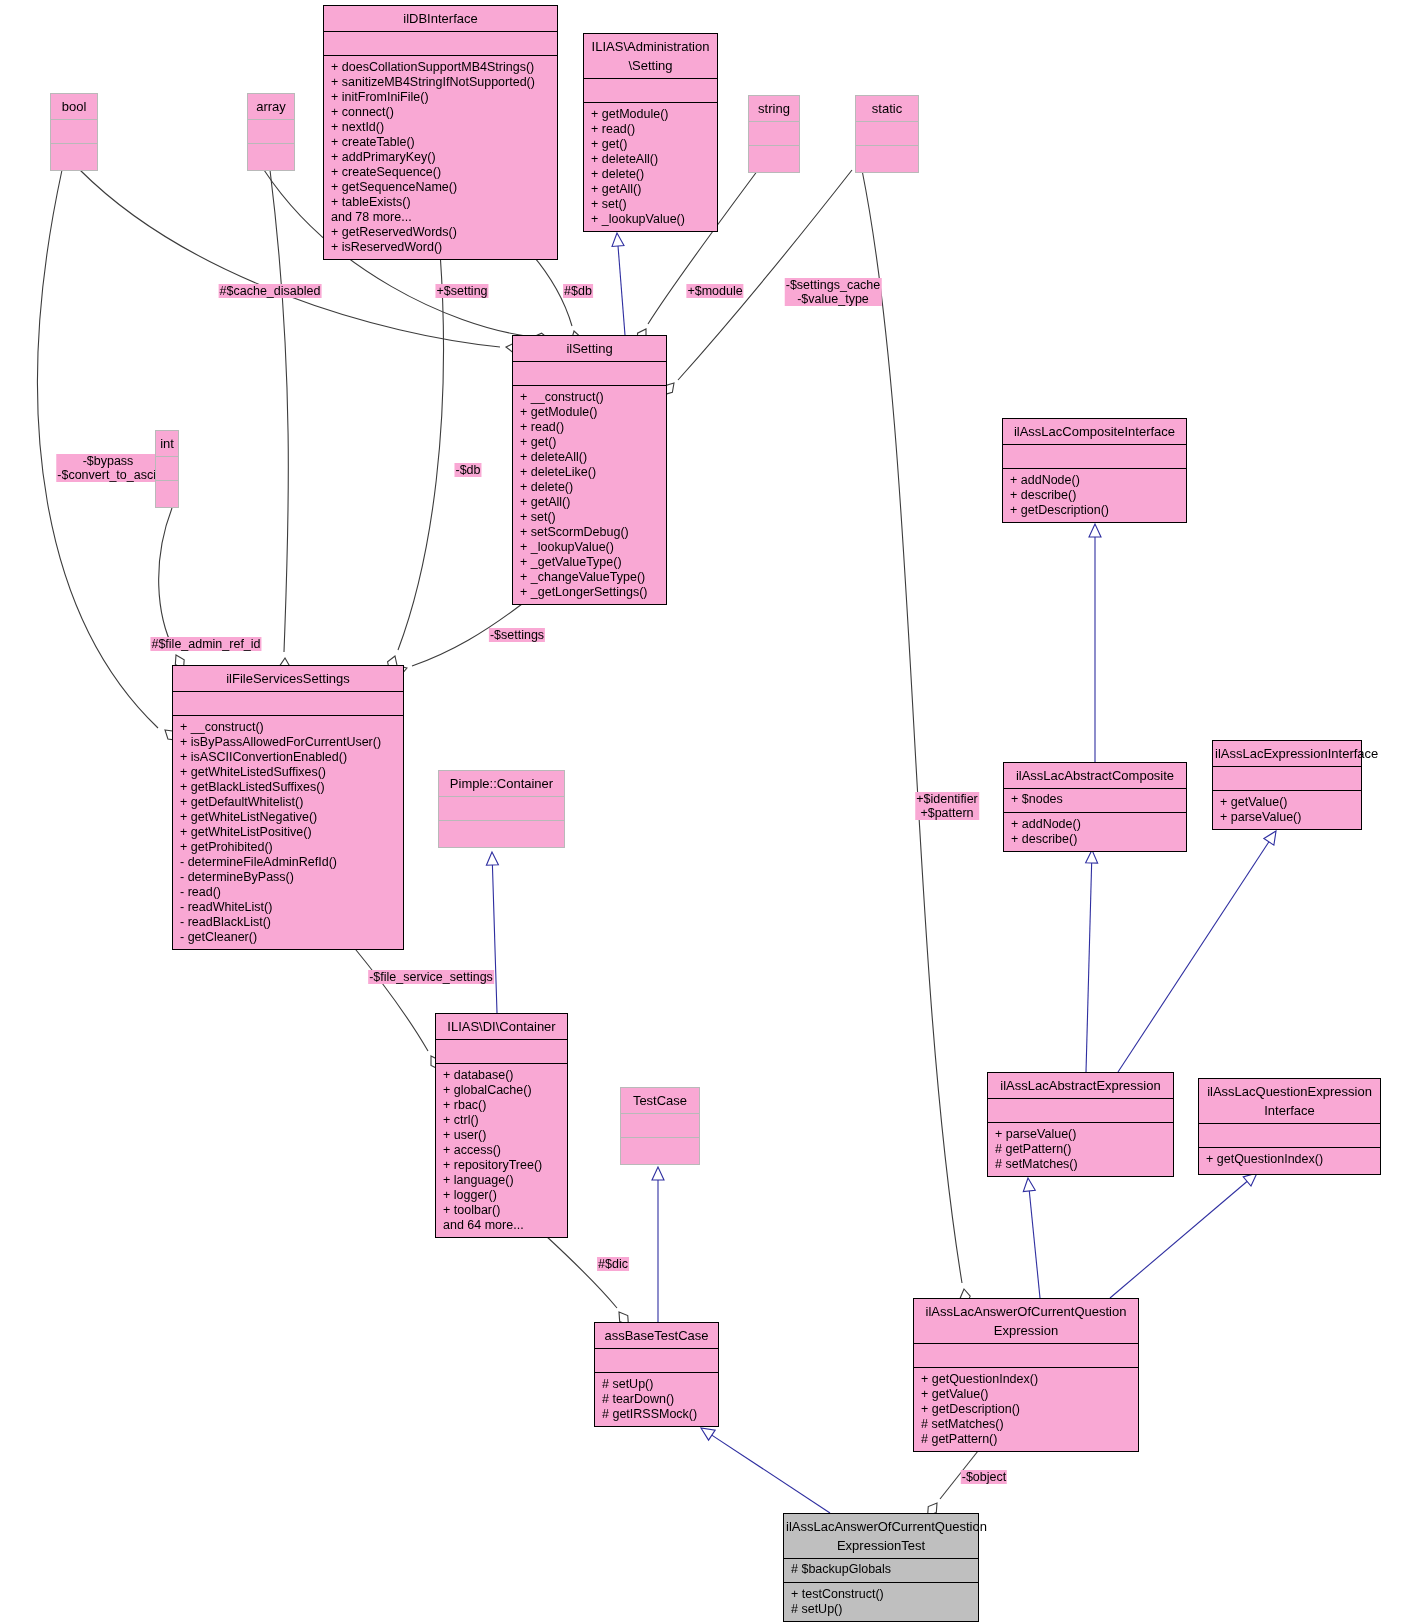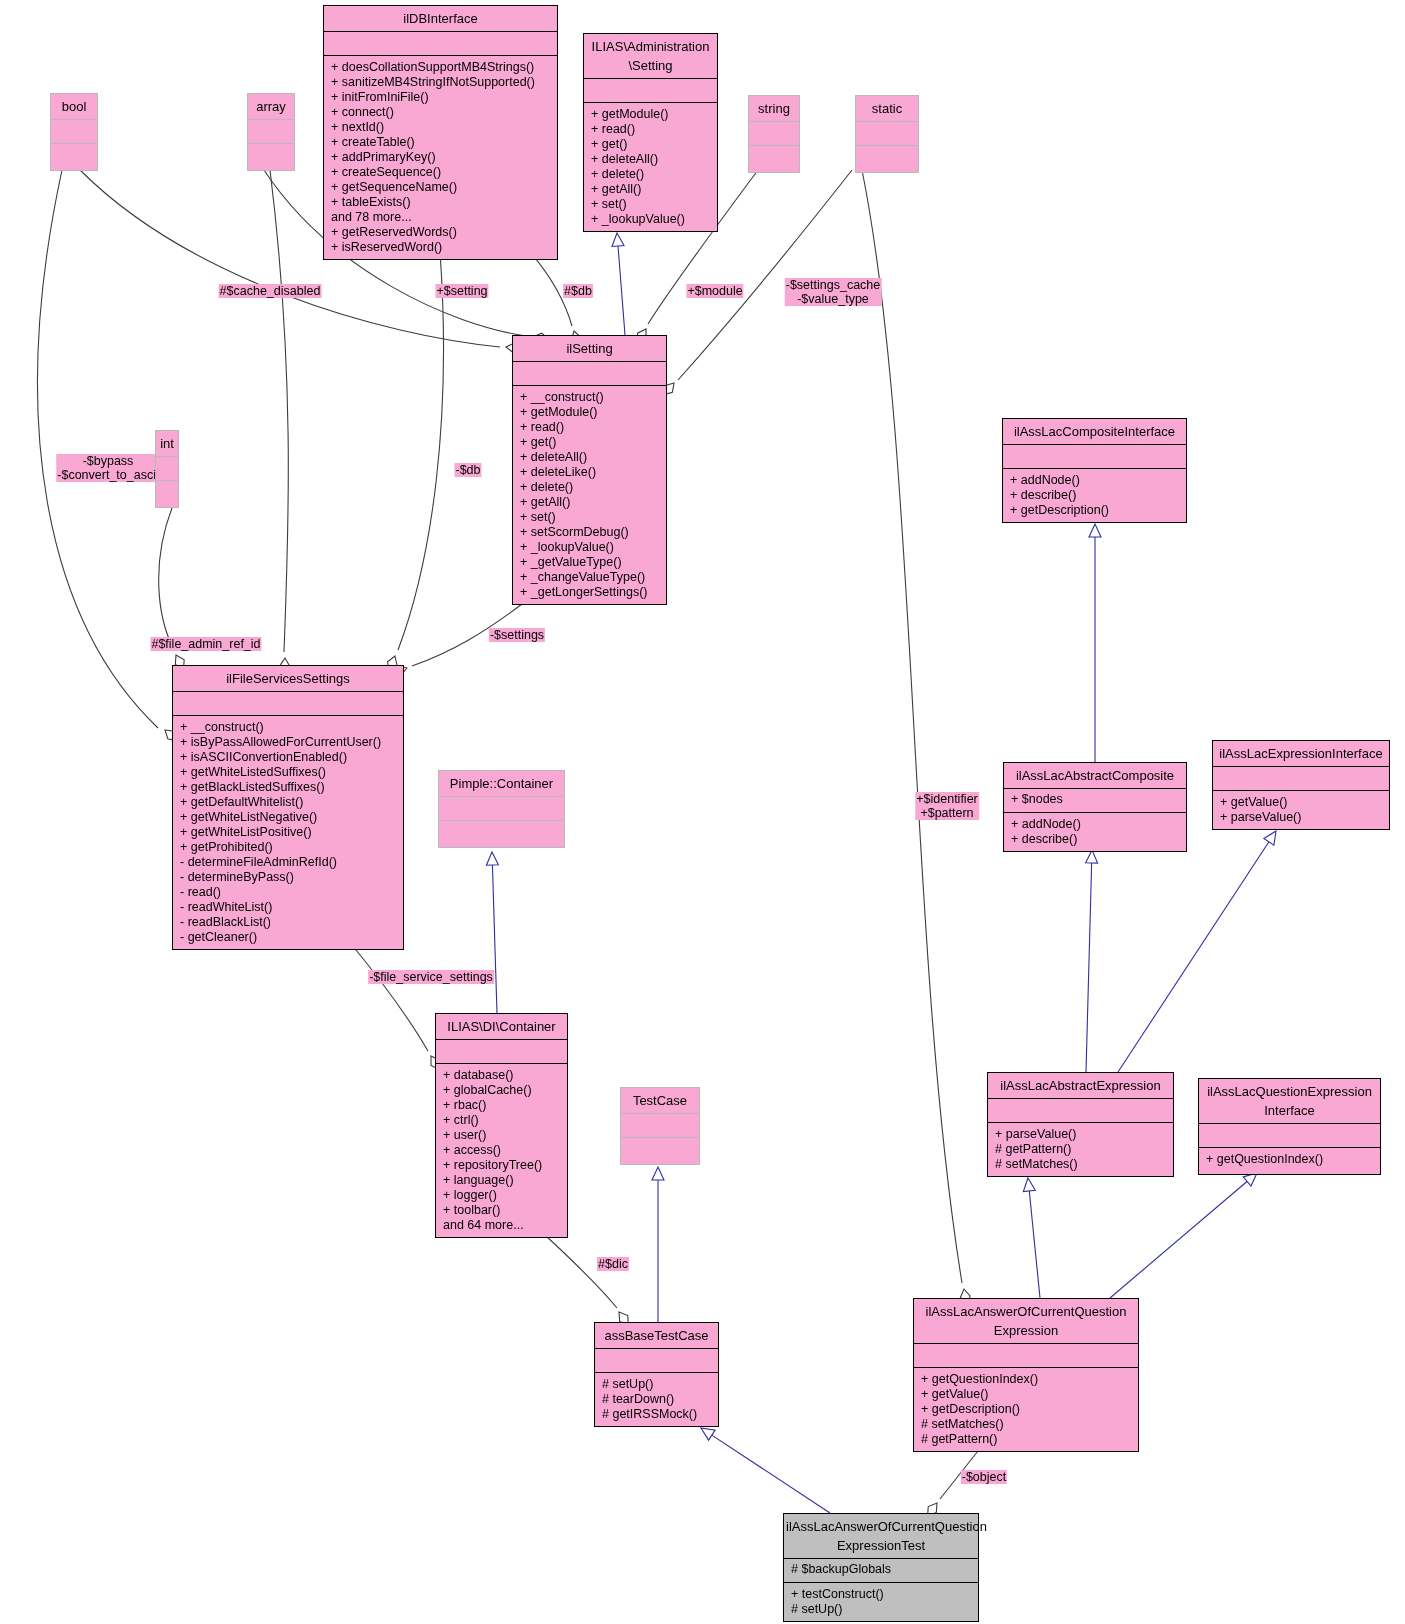--- a/index.html
+++ b/index.html
@@ -216,21 +216,21 @@
     <div class="box" style="left: 1003px; top: 762px; width: 184px;">
       <div class="title">ilAssLacAbstractComposite</div>
       <div class="attrs">
         <div class="a">+ $nodes</div>
       </div>
       <div class="methods">
         <div class="m">+ addNode()</div>
         <div class="m">+ describe()</div>
       </div>
     </div>
-    <div class="box" style="left: 1212px; top: 740px; width: 178px;">
+    <div class="box" style="left: 1212px; top: 740px; width: 150px;">
       <div class="title">ilAssLacExpressionInterface</div>
       <div class="attrs"></div>
       <div class="methods">
         <div class="m">+ getValue()</div>
         <div class="m">+ parseValue()</div>
       </div>
     </div>
     <div class="box" style="left: 987px; top: 1072px; width: 187px;">
       <div class="title">ilAssLacAbstractExpression</div>
       <div class="attrs"></div>

